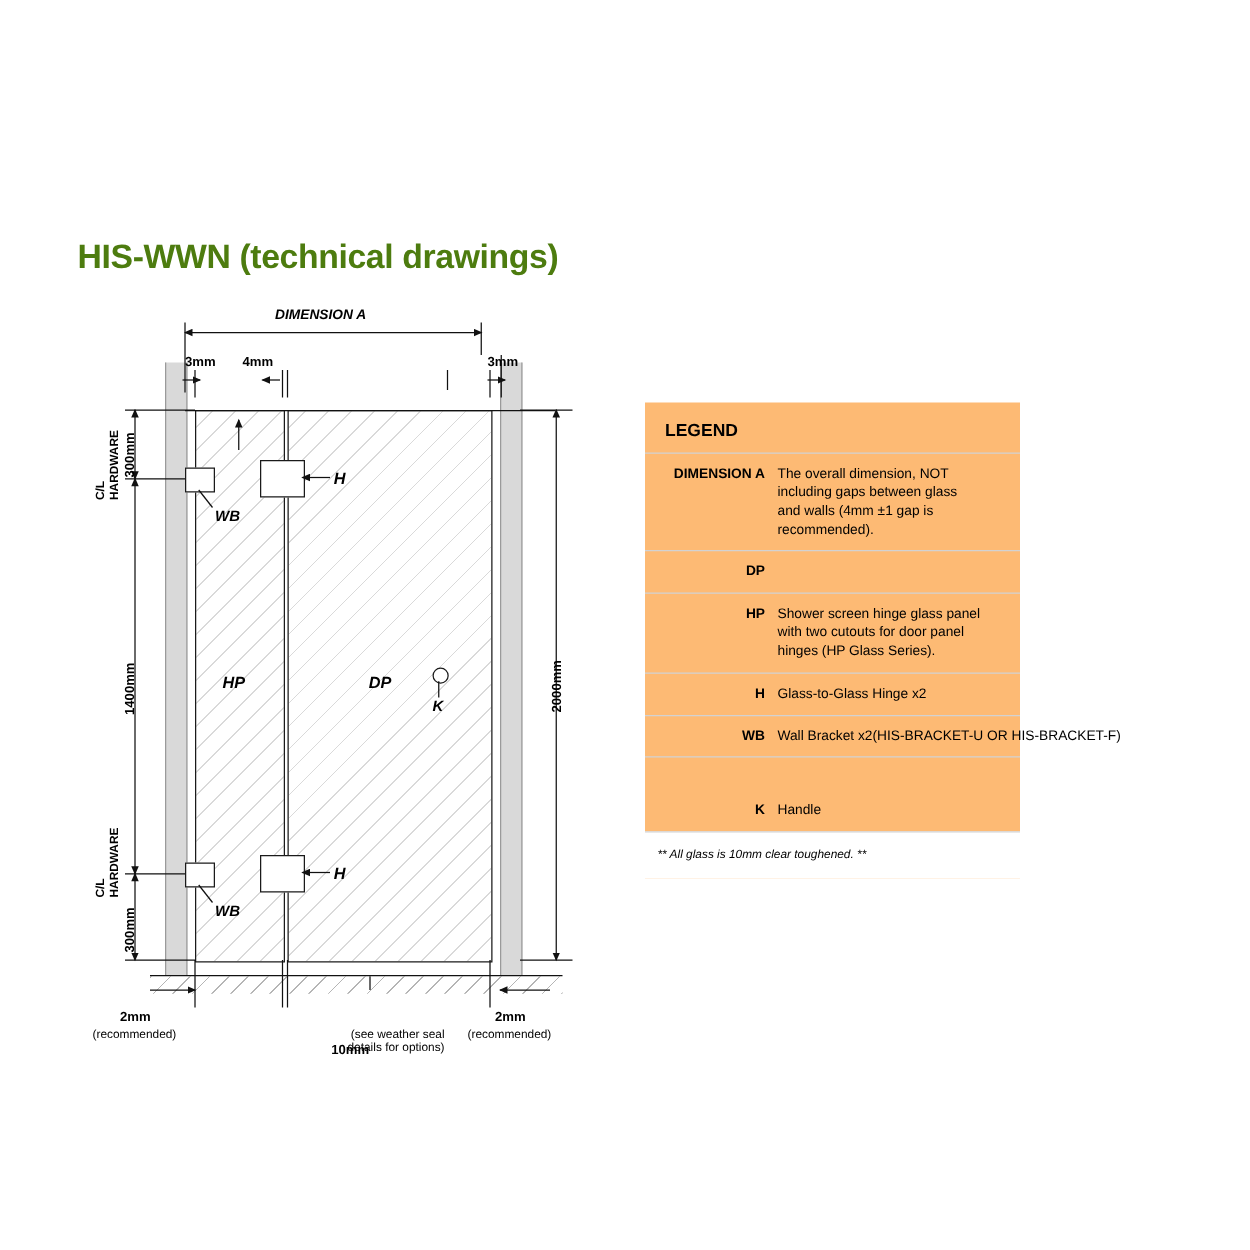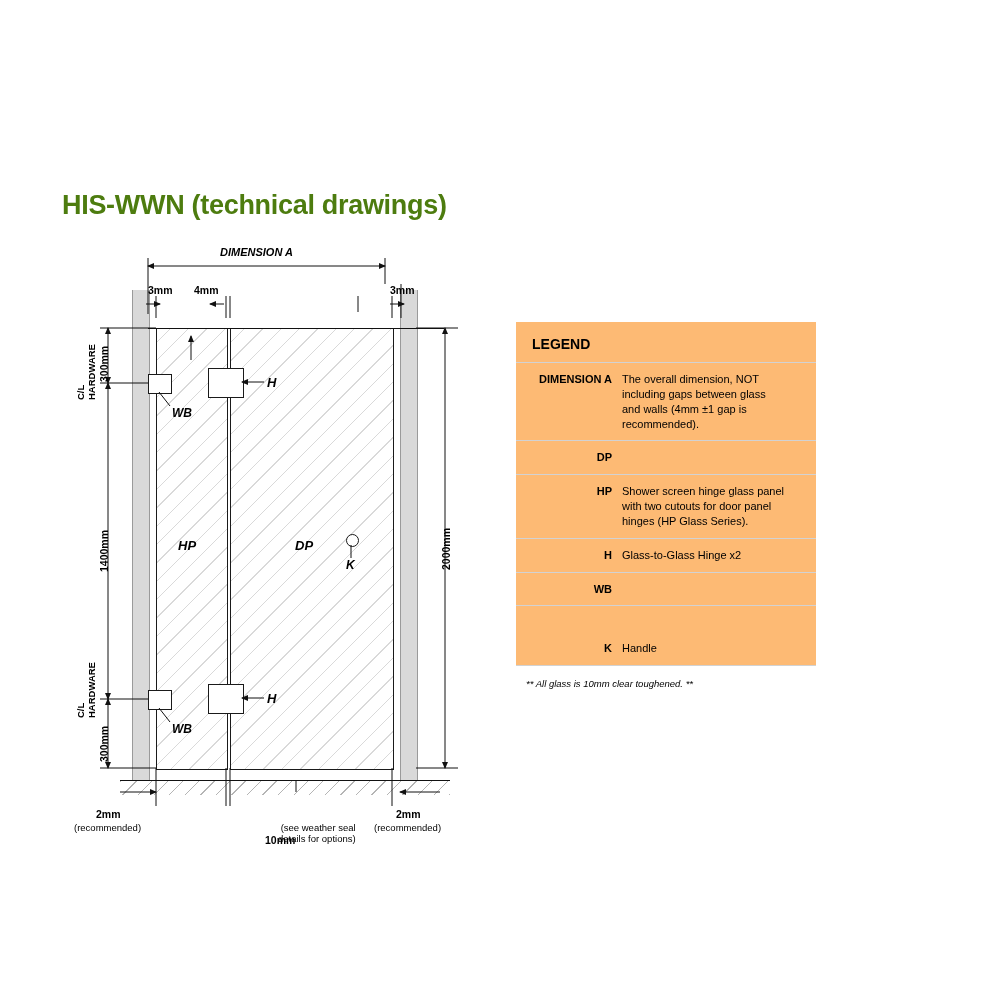--- a/index.html
+++ b/index.html
@@ -307,20 +307,21 @@
 hinges (HP Glass Series).</div>
   </div>
 
   <div class="legend-row">
     <div class="key">H</div>
     <div class="desc">Glass-to-Glass Hinge x2</div>
   </div>
 
   <div class="legend-row wide">
     <div class="key">WB</div>
+    <div class="desc">Wall Bracket x2(HIS-BRACKET-U OR HIS-BRACKET-F)</div>
   </div>
 
   <div class="legend-spacer"></div>
 
   <div class="legend-row" style="border-top:none;">
     <div class="key">K</div>
     <div class="desc">Handle</div>
   </div>
 
   <div class="legend-note">** All glass is 10mm clear toughened. **</div>

